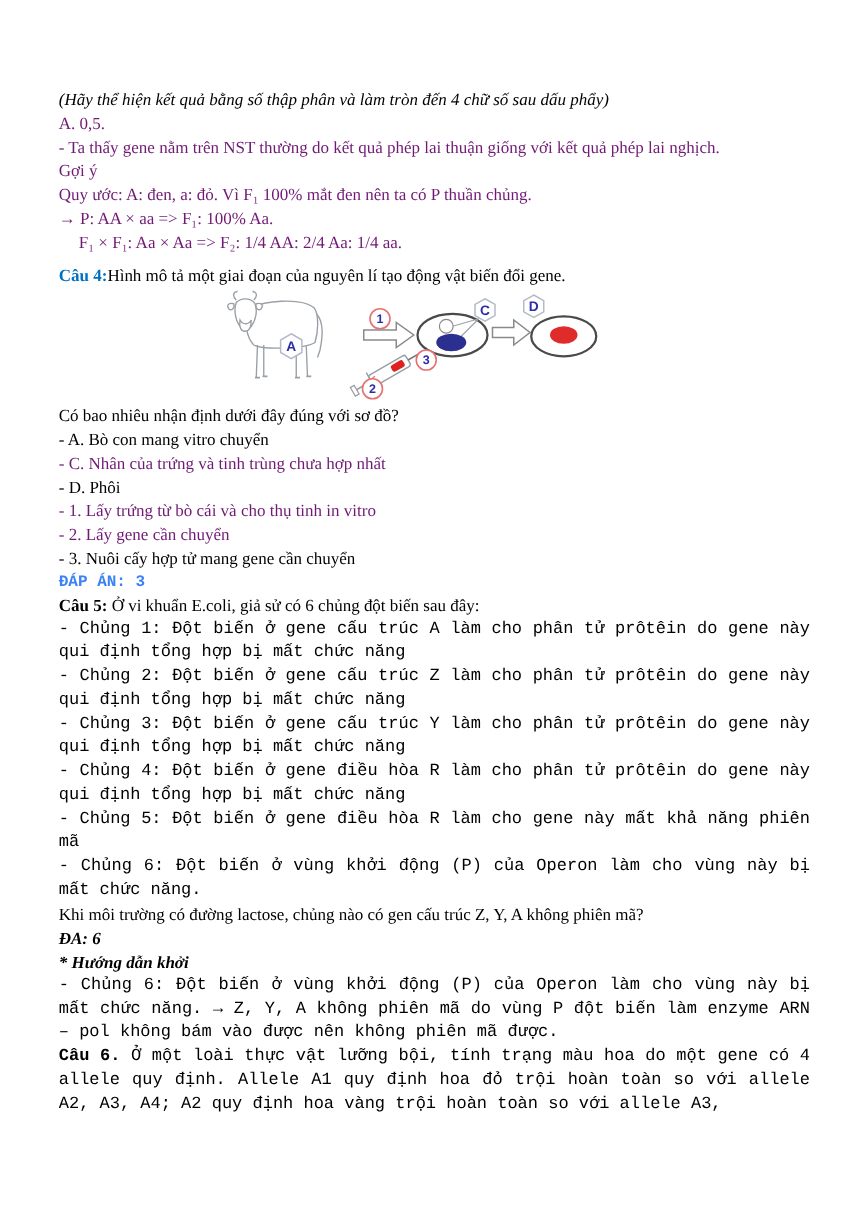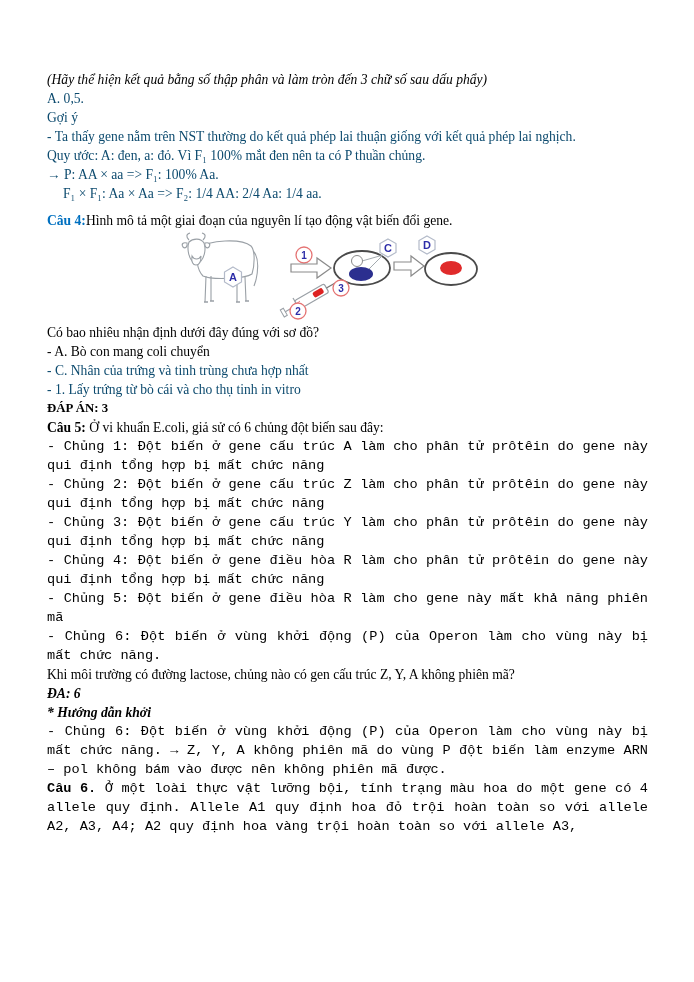--- a/index.html
+++ b/index.html
@@ -4,50 +4,50 @@
 <style>
   html,body { margin:0; padding:0; }
   body {
     width:694px; height:982px; background:#ffffff; overflow:hidden;
     font-family:"Liberation Serif","DejaVu Serif",serif;
     font-size:13.6px; color:#000;
   }
   .doc { padding:70px 46px 0 47px; }
   p.ln { margin:0; line-height:19px; }
   .just { text-align:justify;font-family:Liberation Mono, monospace; }
-  .red { color:#0c4a6e; }
+  .red { color:#701a75; }
   .blue { color:#0070c0; }
   .bold { font-weight:bold; }
   .italic { font-style:italic; }
   .indent { padding-left:16px; }
   .gap-before { margin-top:8px !important; }
   .answer-line {
-    font-family:Liberation Serif, serif;
-    font-weight:bold; color:#000000; font-size:12.8px;
+    font-family:Liberation Mono, monospace;
+    font-weight:bold; color:#3b82f6; font-size:12.8px;
   }
   .diagram-wrap { height:92px; margin:1px 0 0 0; position:relative; }
   .diagram-wrap svg { display:block; }
   .hexlabel {
     font-family:"Liberation Sans","DejaVu Sans",sans-serif;
     font-weight:bold; font-size:11px; fill:#2d2da8;
   }
   .numlabel {
     font-family:"Liberation Sans","DejaVu Sans",sans-serif;
     font-weight:bold; font-size:10px; fill:#2d2da8;
   }
 </style>
 </head>
 <body>
 
 <div class="doc">
 
-  <p class="ln italic">(Hãy thể hiện kết quả bằng số thập phân và làm tròn đến 3 chữ số sau dấu phẩy)</p>
+  <p class="ln italic">(Hãy thể hiện kết quả bằng số thập phân và làm tròn đến 4 chữ số sau dấu phẩy)</p>
   <p class="ln red">A. 0,5.</p>
+  <p class="ln red">- Ta thấy gene nằm trên NST thường do kết quả phép lai thuận giống với kết quả phép lai nghịch.</p>
   <p class="ln red">Gợi ý</p>
-  <p class="ln red">- Ta thấy gene nằm trên NST thường do kết quả phép lai thuận giống với kết quả phép lai nghịch.</p>
   <p class="ln red">Quy ước: A: đen, a: đỏ. Vì F₁ 100% mắt đen nên ta có P thuần chủng.</p>
   <p class="ln red">→ P: AA × aa =&gt; F₁: 100% Aa.</p>
   <p class="ln red indent">F₁ × F₁: Aa × Aa =&gt; F₂: 1/4 AA: 2/4 Aa: 1/4 aa.</p>
 
   <p class="ln gap-before" style="margin-top:14px;">
     <span class="blue bold">Câu 4:</span><span>Hình mô tả một giai đoạn của nguyên lí tạo động vật biến đổi gene.</span>
   </p>
 
   <div class="diagram-wrap">
     <svg width="600" height="92" viewBox="0 0 600 92" xmlns="http://www.w3.org/2000/svg">
@@ -130,23 +130,26 @@
       </g>
 
       <g>
         <ellipse cx="404" cy="38" rx="26" ry="16" fill="#ffffff" stroke="#4a4a4a" stroke-width="1.8"></ellipse>
         <ellipse cx="404" cy="37" rx="11" ry="7" fill="#e02b2b" stroke="none"></ellipse>
       </g>
     </svg>
   </div>
 
   <p class="ln">Có bao nhiêu nhận định dưới đây đúng với sơ đồ?</p>
-  <p class="ln">- A. Bò con mang coli chuyển</p>
+  <p class="ln">- A. Bò con mang vitro chuyển</p>
   <p class="ln red">- C. Nhân của trứng và tinh trùng chưa hợp nhất</p>
+  <p class="ln">- D. Phôi</p>
   <p class="ln red">- 1. Lấy trứng từ bò cái và cho thụ tinh in vitro</p>
+  <p class="ln red">- 2. Lấy gene cần chuyển</p>
+  <p class="ln">- 3. Nuôi cấy hợp tử mang gene cần chuyển</p>
   <p class="ln answer-line">ĐÁP ÁN: 3</p>
 
   <p class="ln">
     <span class="bold">Câu 5:</span><span> Ở vi khuẩn E.coli, giả sử có 6 chủng đột biến sau đây:</span>
   </p>
   <p class="ln just">- Chủng 1: Đột biến ở gene cấu trúc A làm cho phân tử prôtêin do gene này qui định tổng hợp bị mất chức năng</p>
   <p class="ln just">- Chủng 2: Đột biến ở gene cấu trúc Z làm cho phân tử prôtêin do gene này qui định tổng hợp bị mất chức năng</p>
   <p class="ln just">- Chủng 3: Đột biến ở gene cấu trúc Y làm cho phân tử prôtêin do gene này qui định tổng hợp bị mất chức năng</p>
   <p class="ln just">- Chủng 4: Đột biến ở gene điều hòa R làm cho phân tử prôtêin do gene này qui định tổng hợp bị mất chức năng</p>
   <p class="ln just">- Chủng 5: Đột biến ở gene điều hòa R làm cho gene này mất khả năng phiên mã</p>

